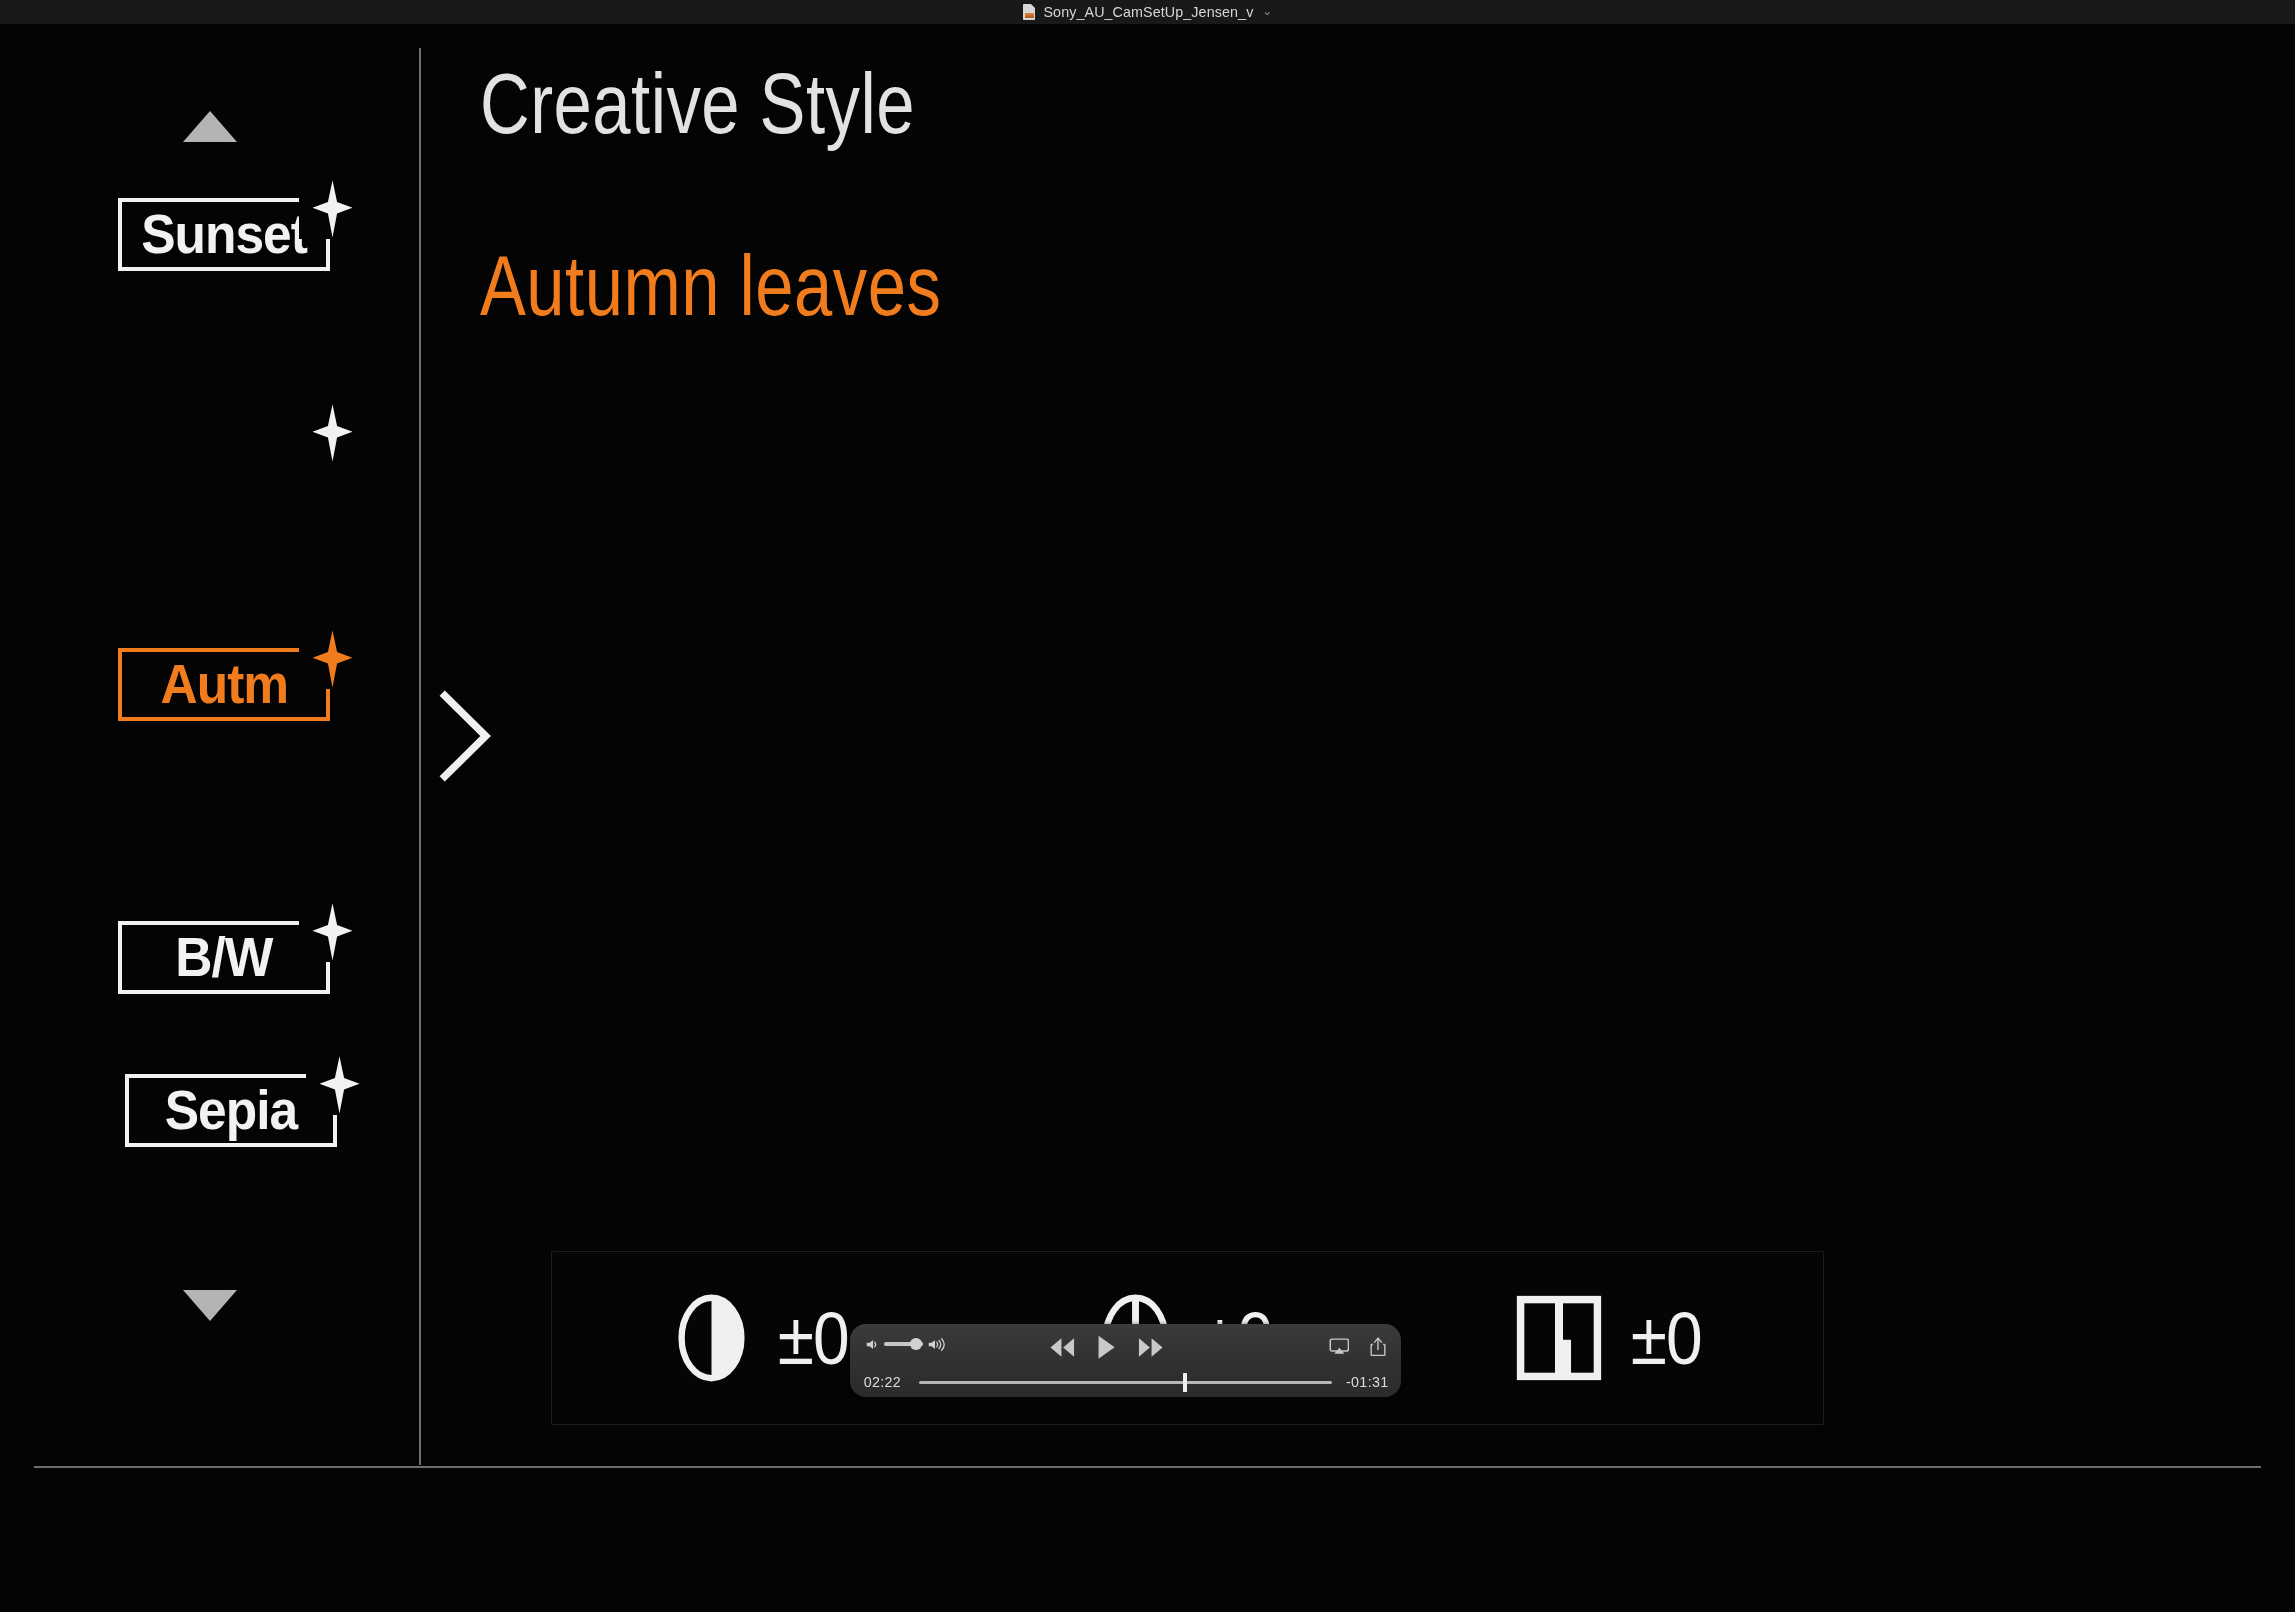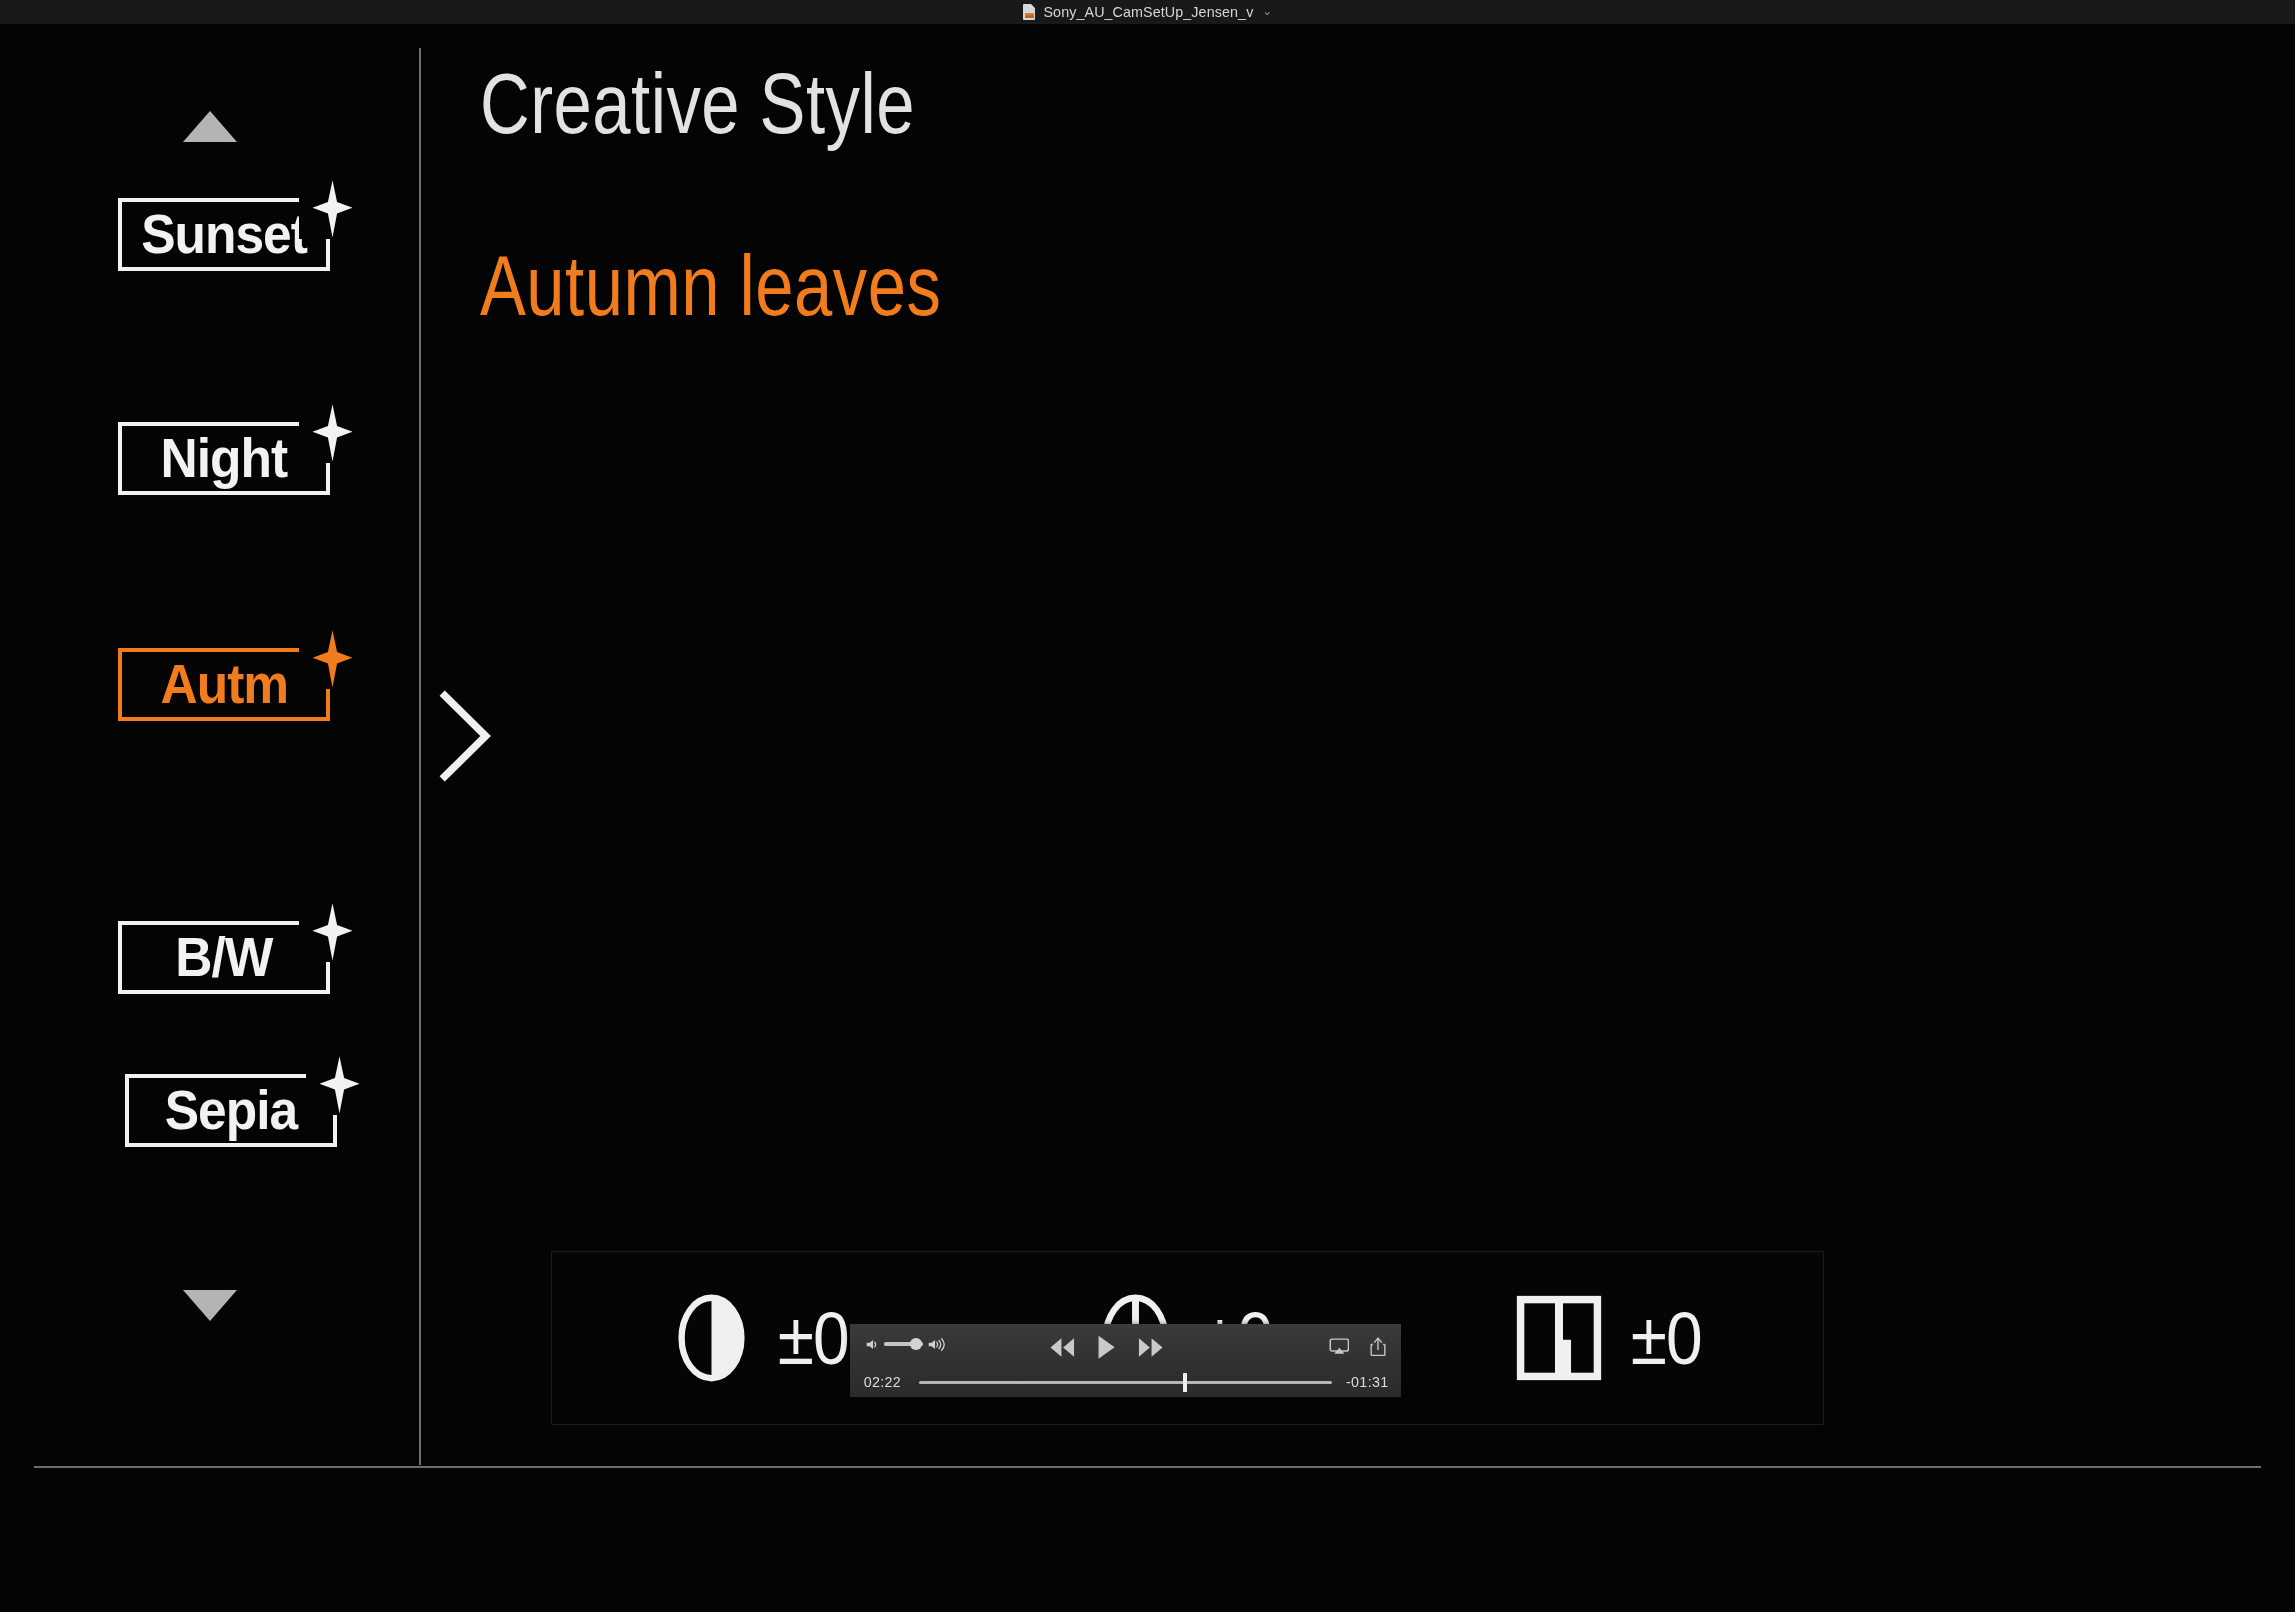--- a/index.html
+++ b/index.html
@@ -149,21 +149,21 @@
     font-size:32px;font-weight:700;line-height:1;
     padding:19.5px 4.6px 19.5px 4.6px;border-radius:3.4px;flex:none;
     margin-left:24px;margin-right:-1.1px;
     transform:scaleX(.78);transform-origin:center;letter-spacing:0px;
   }
 
   
   #player{
     position:absolute;left:850px;top:1300px;width:551px;height:73px;
     background:linear-gradient(180deg,#3b3b3b 0%,#323232 45%,#2b2b2b 100%);
-    border-radius:0;
+    border-radius:16px;
     box-shadow:0 1.1px 5.7px rgba(0,0,0,.75);
     overflow:hidden;
   }
   #player .prow1{
     position:absolute;left:0;top:0;width:551px;height:42px;
     display:flex;align-items:center;
   }
   #player .vol{position:absolute;left:15px;top:12.6px;display:flex;align-items:center;gap:4px;}
   #player .voltrack{
     width:39px;height:3.4px;background:#c6c6c6;border-radius:1.7px;position:relative;
@@ -222,23 +222,20 @@
         <span class="lbl">Sunset</span>
       </div>
       <span class="sparkle">
         <svg viewBox="0 0 78 112">
             <path d="M39 4 L47 42 L74 52 L47 62 L39 104 L31 62 L4 52 L31 42 Z" fill="#f2f2f2"></path>
           </svg>
       </span>
     </div>
 
     <div class="style-item" style="top:367px;">
-      <div class="badge">
-        <span class="lbl">Night</span>
-      </div>
       <span class="sparkle">
         <svg viewBox="0 0 78 112">
             <path d="M39 4 L47 42 L74 52 L47 62 L39 104 L31 62 L4 52 L31 42 Z" fill="#f2f2f2"></path>
           </svg>
       </span>
     </div>
 
     <div class="style-item selected" style="top:593px;text-decoration:underline;">
       <div class="badge">
         <span class="lbl">Autm</span>

